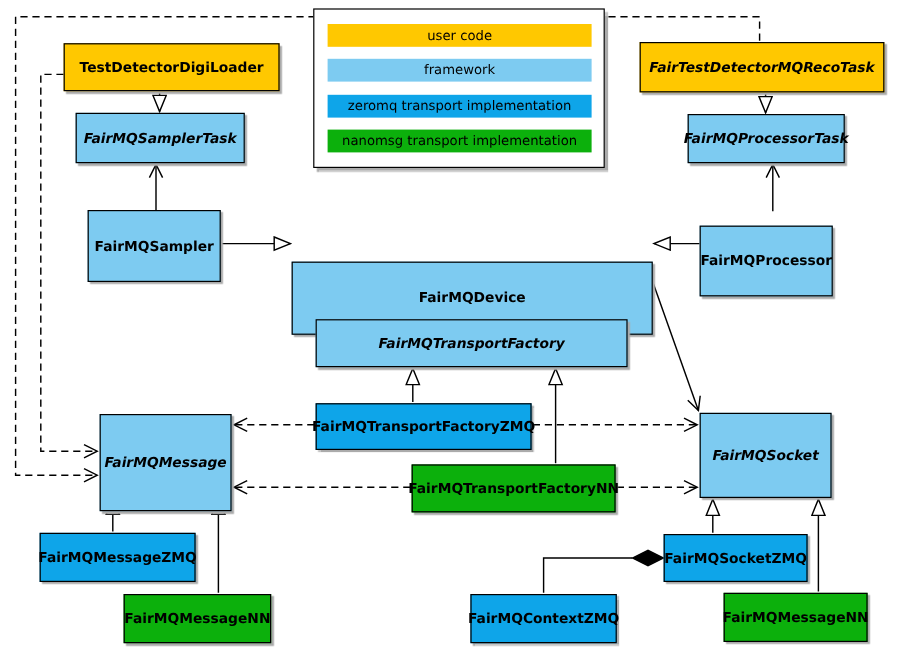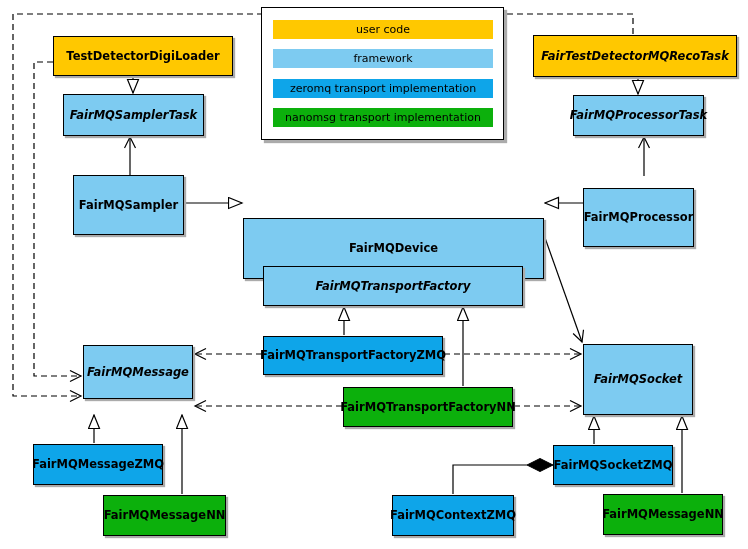--- a/index.html
+++ b/index.html
@@ -101,21 +101,21 @@
   <div class="node c-fw" style="left:243px;top:174px;width:301px;height:61px;margin-top:44px;">FairMQDevice</div>
 
   <div class="node c-fw" style="left:583px;top:176px;width:111px;height:59px;margin-top:12px;">FairMQProcessor</div>
 
   <div class="node c-fw abstract" style="left:263px;top:266px;width:260px;height:40px;">FairMQTransportFactory</div>
 
   <div class="node c-zmq" style="left:263px;top:336px;width:180px;height:39px;">FairMQTransportFactoryZMQ</div>
 
   <div class="node c-nn" style="left:343px;top:387px;width:170px;height:40px;">FairMQTransportFactoryNN</div>
 
-  <div class="node c-fw abstract" style="left:83px;top:345px;width:110px;height:54px;">FairMQMessage</div>
+  <div class="node c-fw abstract" style="left:83px;top:345px;width:110px;height:81px;">FairMQMessage</div>
 
   <div class="node c-fw abstract" style="left:583px;top:344px;width:110px;height:71px;">FairMQSocket</div>
 
   <div class="node c-zmq" style="left:33px;top:444px;width:130px;height:41px;">FairMQMessageZMQ</div>
 
   <div class="node c-nn" style="left:103px;top:495px;width:123px;height:41px;">FairMQMessageNN</div>
 
   <div class="node c-zmq" style="left:392px;top:495px;width:122px;height:41px;">FairMQContextZMQ</div>
 
   <div class="node c-zmq" style="left:553px;top:445px;width:120px;height:40px;">FairMQSocketZMQ</div>

